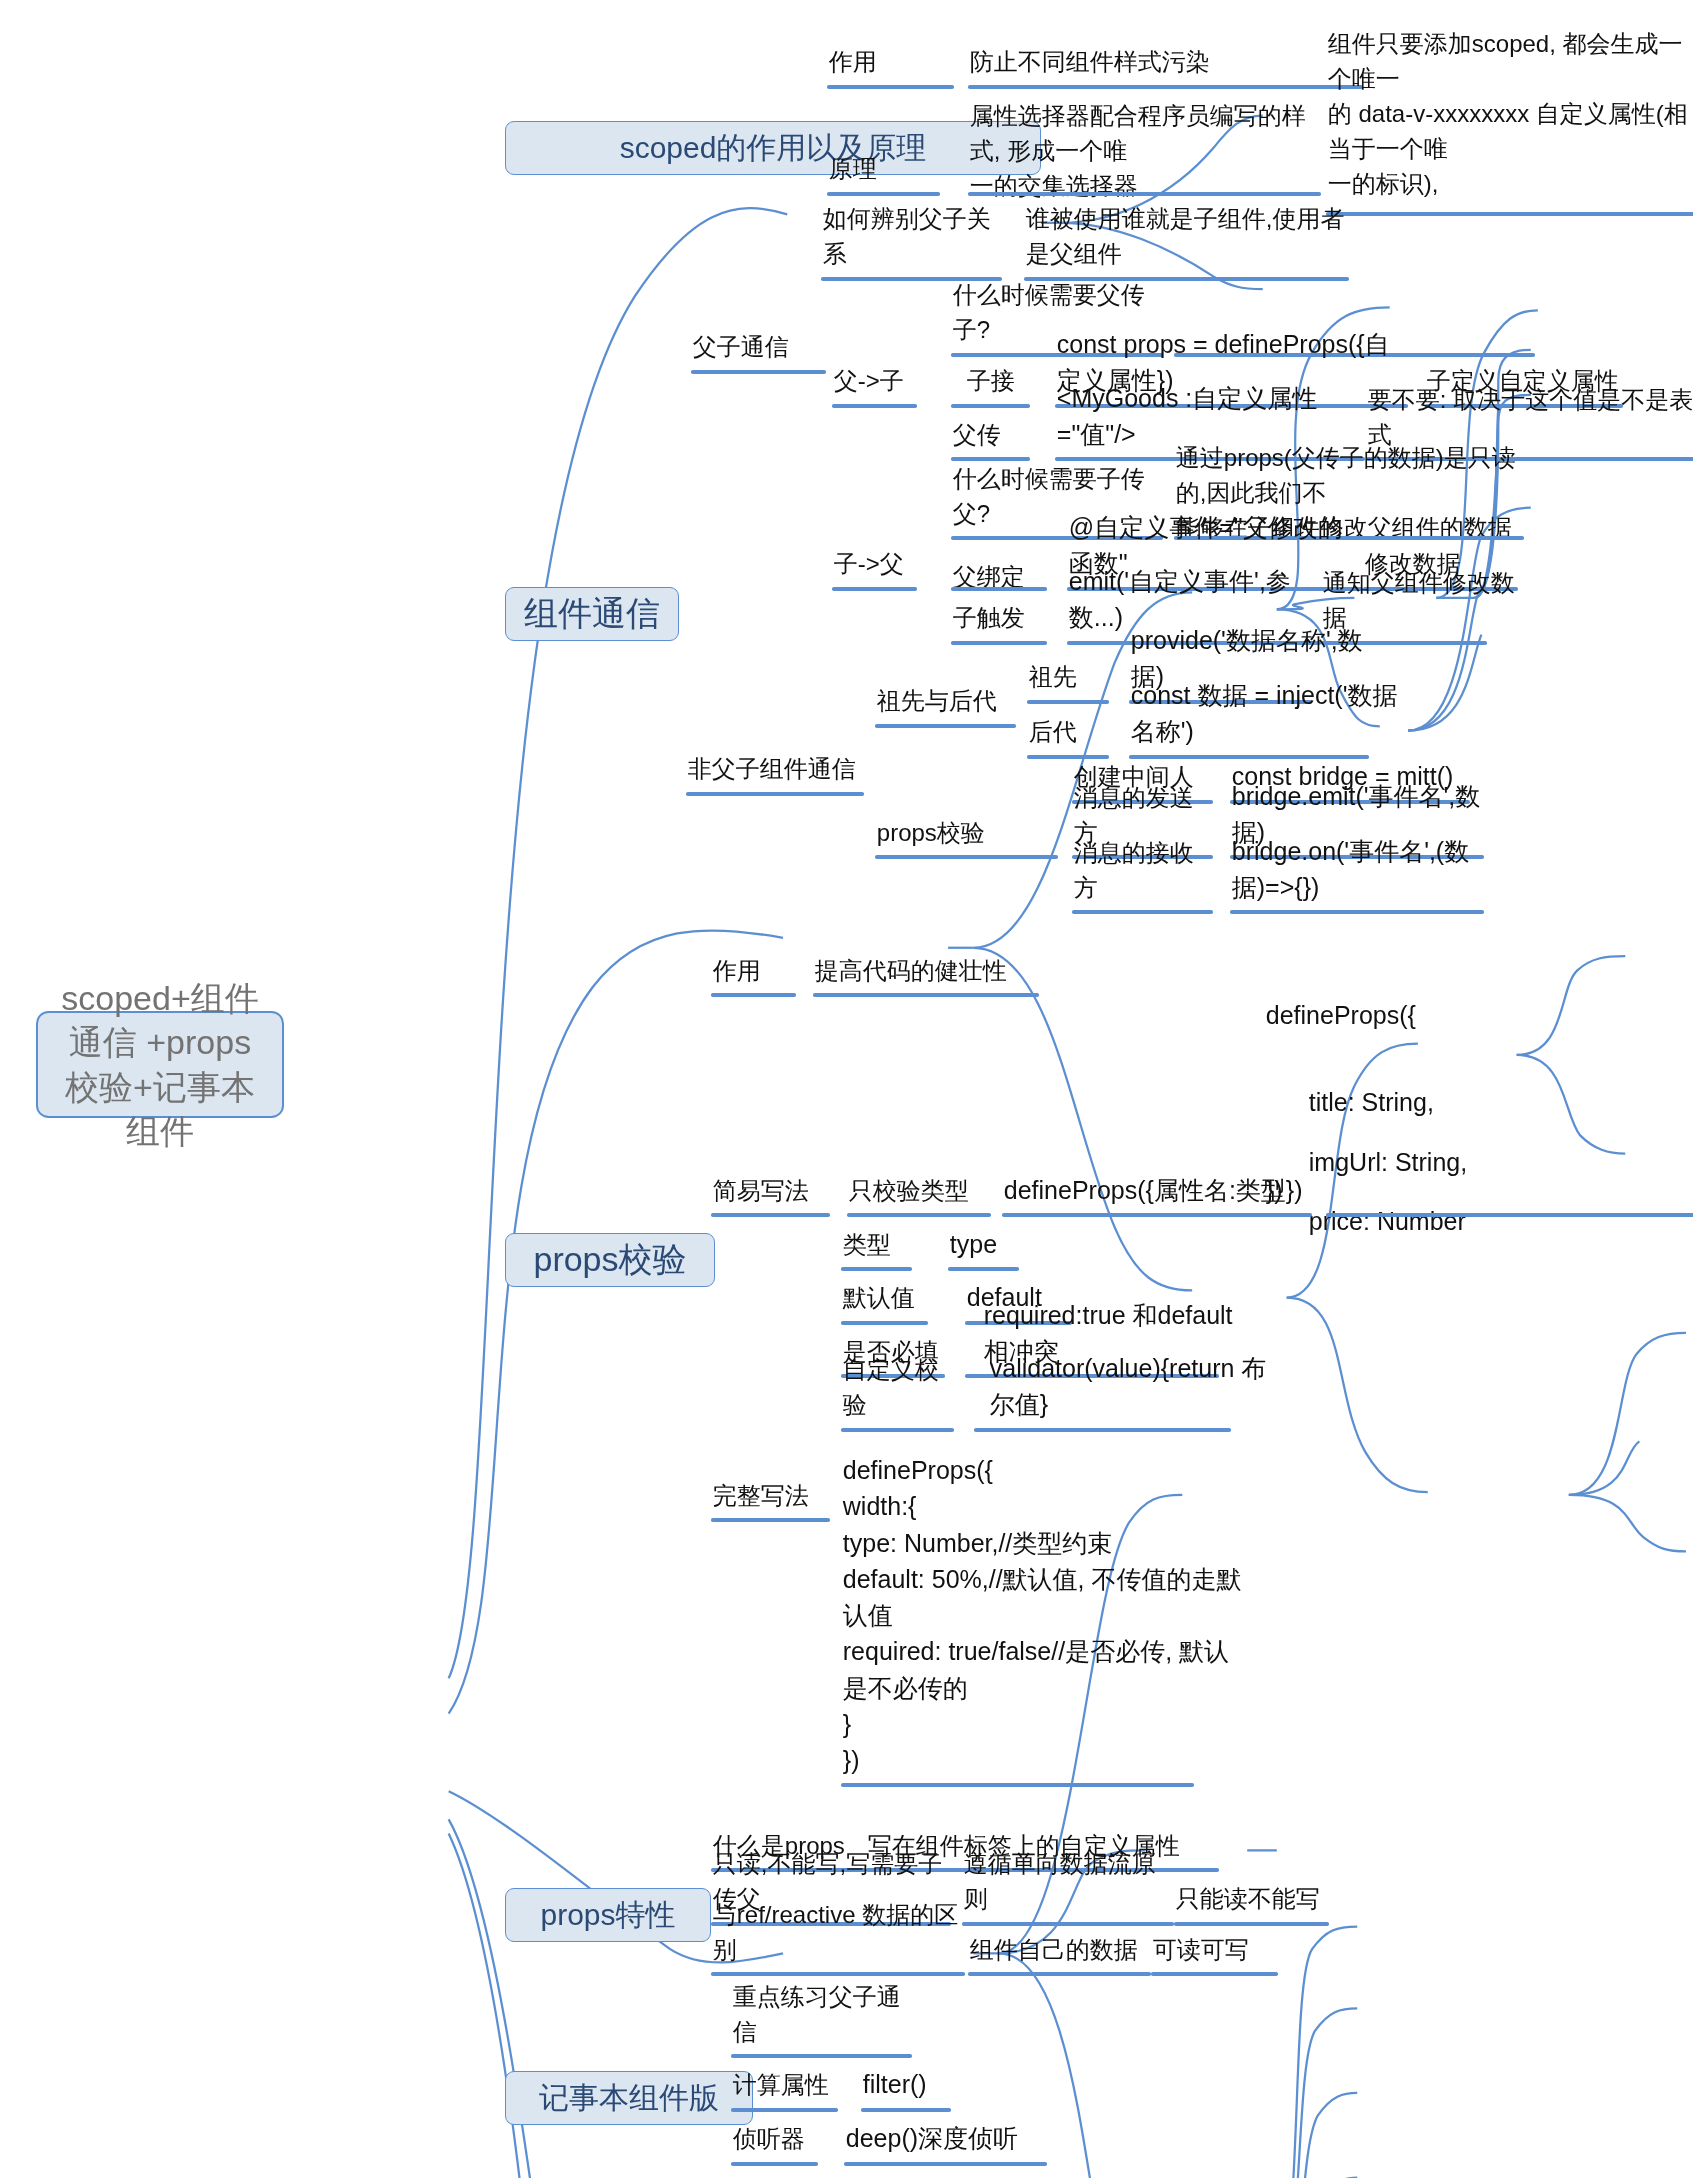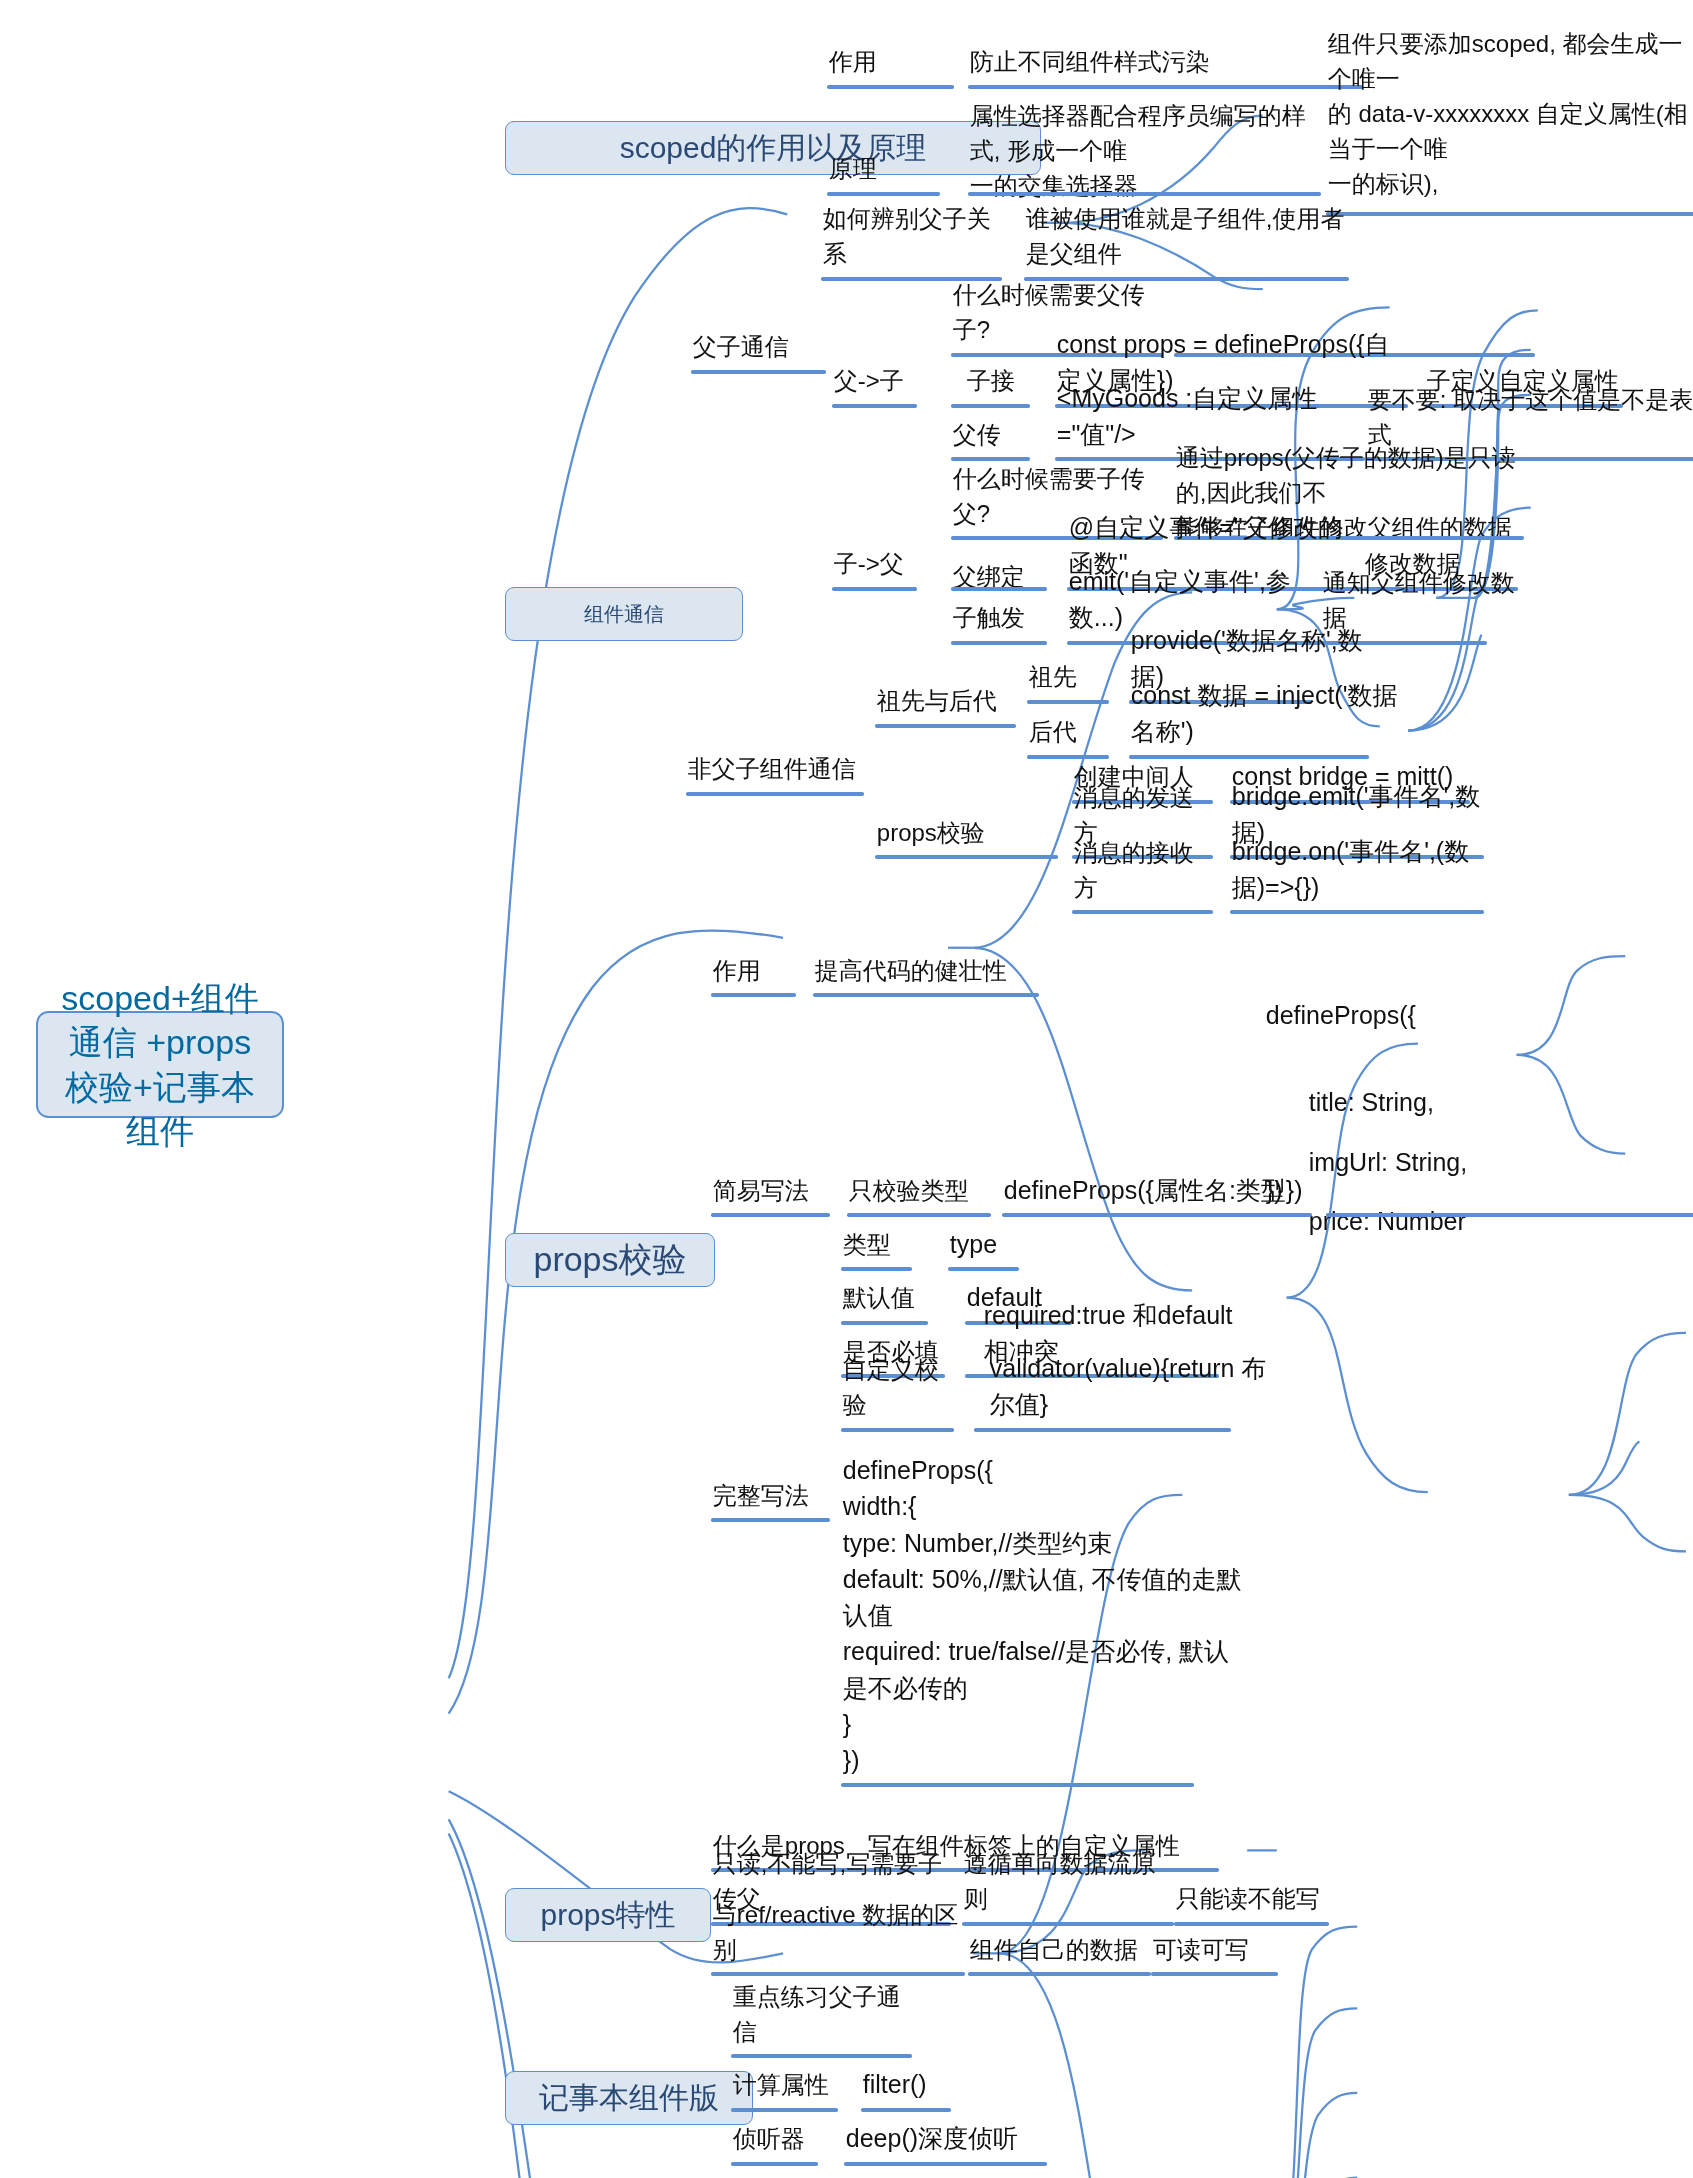--- a/index.html
+++ b/index.html
@@ -5,21 +5,21 @@
   html,body{margin:0;padding:0;background:#ffffff;}
   body{font-family:"Liberation Sans","DejaVu Sans",sans-serif;color:#1a1a1a;}
   #canvas{position:relative;width:1693px;height:2179px;overflow:hidden;background:#fff;}
   svg#links{position:absolute;left:0;top:0;width:1693px;height:2179px;pointer-events:none;}
 
   
   .root-node{
     position:absolute;box-sizing:border-box;
     background:#dce6f1;border:2.7px solid #5b8fd1;border-radius:12.5px;
     display:flex;align-items:center;justify-content:center;text-align:center;
-    color:#0369a1;font-size:34px;line-height:1.3;padding:9px 16px;
+    color:#737373;font-size:34px;line-height:1.3;padding:9px 16px;
   }
   
   .main-node{
     position:absolute;box-sizing:border-box;
     background:#dce6f1;border:1.8px solid #5b8fd1;border-radius:9px;
     display:flex;align-items:center;justify-content:center;text-align:center;
     color:#2a4a75;font-size:18.7px;padding:3.6px 12.5px;white-space:nowrap;
   }
   
   .topic{
@@ -107,21 +107,21 @@
 
   <div class="root-node" style="left:36px; top:1011px; width:248px; height:107px;">
     <span>scoped+组件通信
 +props校验+记事本
 组件</span>
   </div>
 
   <div class="main-node" style="left: 505px; top: 121px; width: 536px; height: 54px; font-size: 30px;">
     <span>scoped的作用以及原理</span>
   </div>
-  <div class="main-node" style="left: 505px; top: 587px; width: 238px; height: 54px; font-size: 20px;">
+  <div class="main-node" style="left: 505px; top: 587px; width: 174px; height: 54px; font-size: 34px;">
     <span>组件通信</span>
   </div>
   <div class="main-node" style="left: 505px; top: 1233px; width: 210px; height: 54px; font-size: 34px;">
     <span>props校验</span>
   </div>
   <div class="main-node" style="left: 505px; top: 1888px; width: 206px; height: 54px; font-size: 30px;">
     <span>props特性</span>
   </div>
   <div class="main-node" style="left: 505px; top: 2071px; width: 248px; height: 54px; font-size: 30px;">
     <span>记事本组件版</span>

